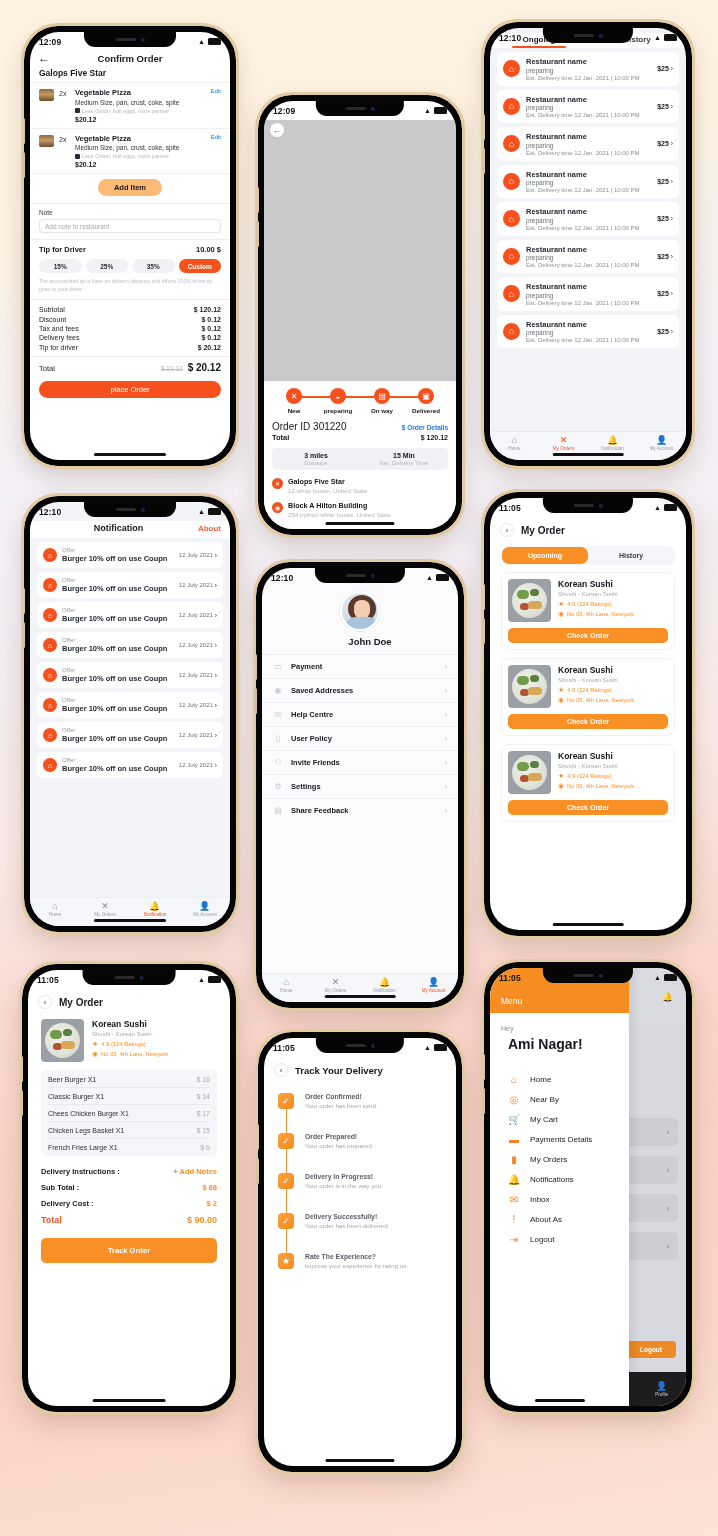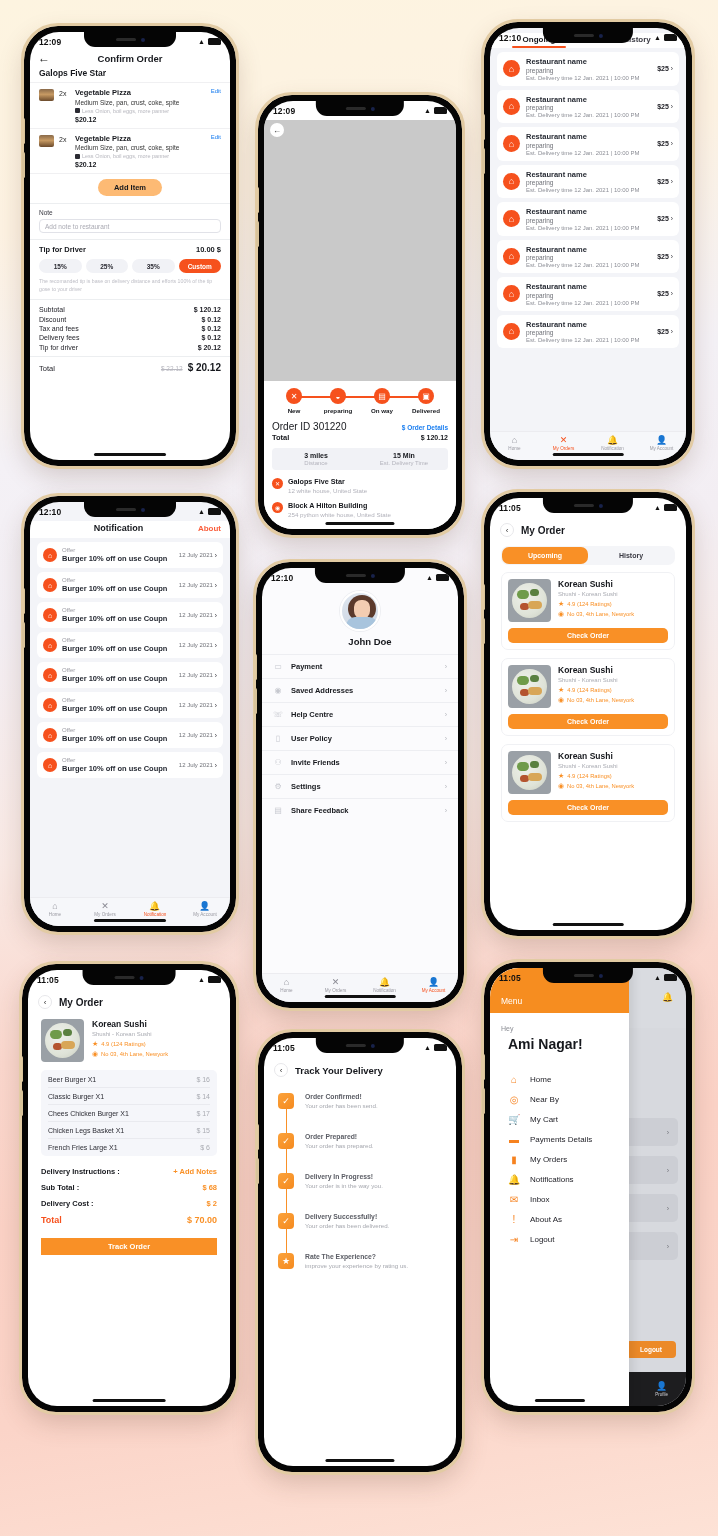--- a/index.html
+++ b/index.html
@@ -303,21 +303,21 @@
   .p7-irow:last-child { border-bottom: none; }
   .p7-iname { font-size: 7px; color: #2c2c34; }
   .p7-iprice { font-size: 7px; color: #a9abb2; }
   .p7-sum { padding: 7px 13px 0; }
   .p7-srow { display: flex; justify-content: space-between; align-items: baseline;
     padding: 3.5px 0; }
   .p7-sk { font-size: 7.5px; font-weight: bold; color: #16181d; }
   .p7-sv { font-size: 7.5px; font-weight: bold; color: #f99026; }
   .p7-srow.grand .p7-sk { font-size: 9px; color: #f6511d; }
   .p7-srow.grand .p7-sv { font-size: 9px; }
-  .p7-cta { margin: 10px 13px 12px; height: 17px; border-radius: 0; background: #f99026;
+  .p7-cta { margin: 10px 13px 12px; height: 25px; border-radius: 5px; background: #f99026;
     color: #fff; font-size: 7.5px; font-weight: bold; display: flex;
     align-items: center; justify-content: center; }
 
   
   #p8 { left: 258px; top: 1032px; width: 204px; height: 440px; }
   #p8 .screen { background: #fff; }
   .p8-hdr { display: flex; align-items: center; gap: 7px; padding: 6px 10px 10px; }
   .p8-hdr .t { font-size: 9.5px; font-weight: bold; color: #16181d; }
   .p8-steps { padding: 6px 14px 0; position: relative; }
   .p8-step { display: flex; gap: 11px; position: relative; padding-bottom: 24px; }
@@ -478,20 +478,23 @@
         </div>
 
         <div class="p1-grand">
           <span class="l">Total</span>
           <span class="r">
             <span class="p1-strike">$ 22.12</span>
             <span class="p1-big">$ 20.12</span>
           </span>
         </div>
 
+        <div class="p1-cta-wrap">
+          <div class="p1-cta">place Order</div>
+        </div>
       </div>
       <div class="homebar"></div>
     </div>
   </div>
 
   <div class="phone" id="p2">
     <div class="bezel-gold"></div>
     <div class="screen">
       <div class="notch">
           <span class="spk"></span>
@@ -1095,21 +1098,21 @@
           <div class="p7-srow">
               <span class="p7-sk">Sub Total :</span>
               <span class="p7-sv">$ 68</span>
             </div>
           <div class="p7-srow">
               <span class="p7-sk">Delivery Cost :</span>
               <span class="p7-sv">$ 2</span>
             </div>
           <div class="p7-srow grand">
               <span class="p7-sk">Total</span>
-              <span class="p7-sv">$ 70.00</span>
+              <span class="p7-sv">$ 90.00</span>
             </div>
         </div>
 
         <div class="p7-cta">Track Order</div>
       </div>
       <div class="homebar"></div>
     </div>
   </div>
 
   <div class="phone" id="p8">

